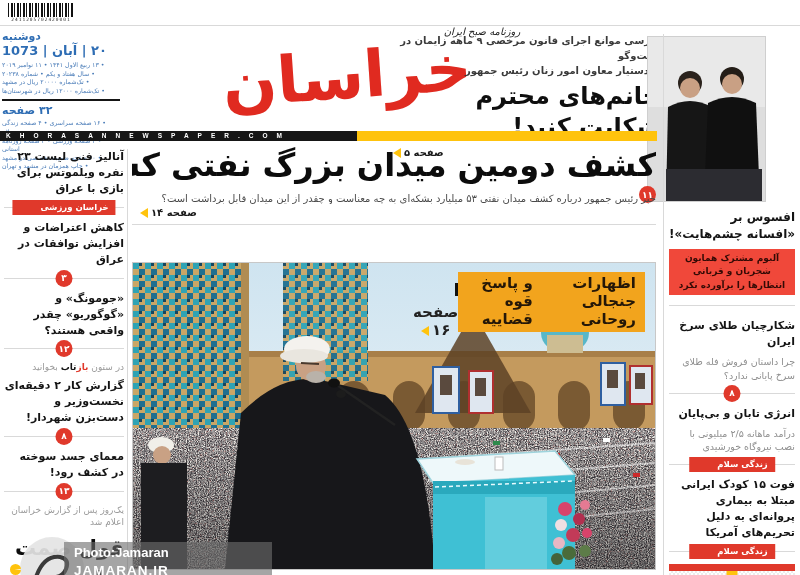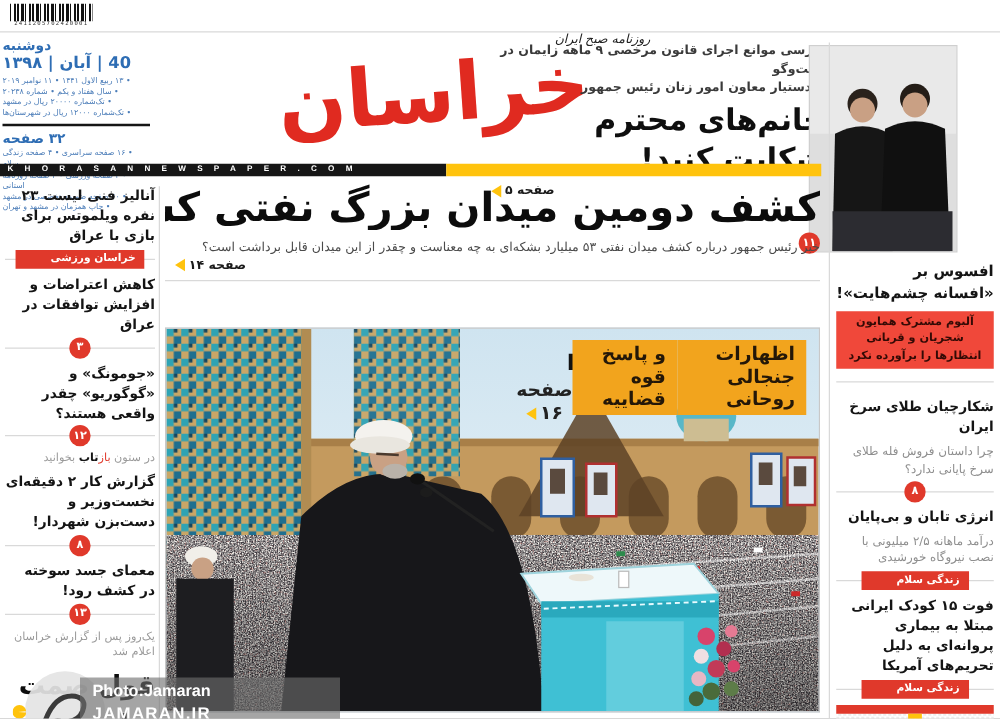--- a/index.html
+++ b/index.html
@@ -57,21 +57,21 @@
   .col-left{position:absolute;left:4px;top:149px;width:120px;}
   .col-right{position:absolute;left:669px;top:209px;width:126px;}
 
   .h-item{font-size:11px;font-weight:bold;color:var(--ink);line-height:1.45;margin-bottom:5px;}
   .sub-item{font-size:9.5px;color:var(--gray);line-height:1.45;margin-bottom:3px;}
   .kicker-gray{font-size:9px;color:#9a9a9a;line-height:1.4;margin-bottom:4px;}
   .div-row{position:relative;border-top:1px solid var(--line);margin:10px 0 12px;height:1px;}
   .div-row .circle{position:absolute;left:50%;top:-9px;transform:translateX(-50%);}
   .tag{display:inline-block;background:var(--red);color:#fff;font-size:8.5px;font-weight:bold;padding:2px 7px 3px;}
   .div-row .tag{position:absolute;left:50%;top:-8px;transform:translateX(-50%);white-space:nowrap;padding-left:28px;}
-  .baztab-red{color:var(--red);font-weight:normal;}
+  .baztab-red{color:var(--red);font-weight:bold;}
   .baztab-black{color:#151515;font-weight:bold;}
   .big-headline{font-size:21px;font-weight:bold;color:#0d0d0d;line-height:1.5;margin-top:2px;}
 
   .highlight-box{background:#f0483a;color:#330a05;font-size:9px;font-weight:bold;line-height:1.5;
     padding:3px 5px;text-align:center;margin:4px 0 6px;}
   .note-banner{margin:6px 0 5px;}
   .nb-bar{height:7px;background:var(--red);position:relative;}
   .nb-notch{position:absolute;left:50%;top:7px;transform:translateX(-50%);width:11px;height:7px;background:var(--yellow);}
   .nb-body{height:23px;background:repeating-conic-gradient(#ececec 0% 25%,#fff 0% 50%);background-size:4px 4px;
     display:flex;align-items:flex-end;justify-content:center;font-size:10px;font-weight:bold;color:#222;
@@ -106,21 +106,21 @@
 <body>
 
 <div class="page">
 
   <div class="barcode"></div>
   <div class="barcode-num">2411205702420001</div>
   <div class="hr-top"></div>
 
   <div class="mast-info">
     <div class="mi-day">دوشنبه</div>
-    <div class="mi-date">40 | آبان | ۱۳۹۸</div>
+    <div class="mi-date">۲۰ | آبان | 1073</div>
     <div class="mi-tiny">• ۱۳ ربیع الاول ۱۴۴۱ • ۱۱ نوامبر ۲۰۱۹</div>
     <div class="mi-tiny">• سال هفتاد و یکم • شماره ۲۰۲۳۸</div>
     <div class="mi-tiny">• تک‌شماره ۲۰۰۰۰ ریال در مشهد</div>
     <div class="mi-tiny">• تک‌شماره ۱۲۰۰۰ ریال در شهرستان‌ها</div>
     <div class="mi-divider"></div>
     <div class="mi-pages">۳۲ صفحه</div>
     <div class="mi-tiny">• ۱۶ صفحه سراسری • ۴ صفحه زندگی سلام</div>
     <div class="mi-tiny">• ۴ صفحه ورزشی • ۴ صفحه روزنامه استانی</div>
     <div class="mi-tiny">• ۶۰ صفحه ضمیمه تخصصی در مشهد</div>
     <div class="mi-tiny">• چاپ همزمان در مشهد و تهران</div>

